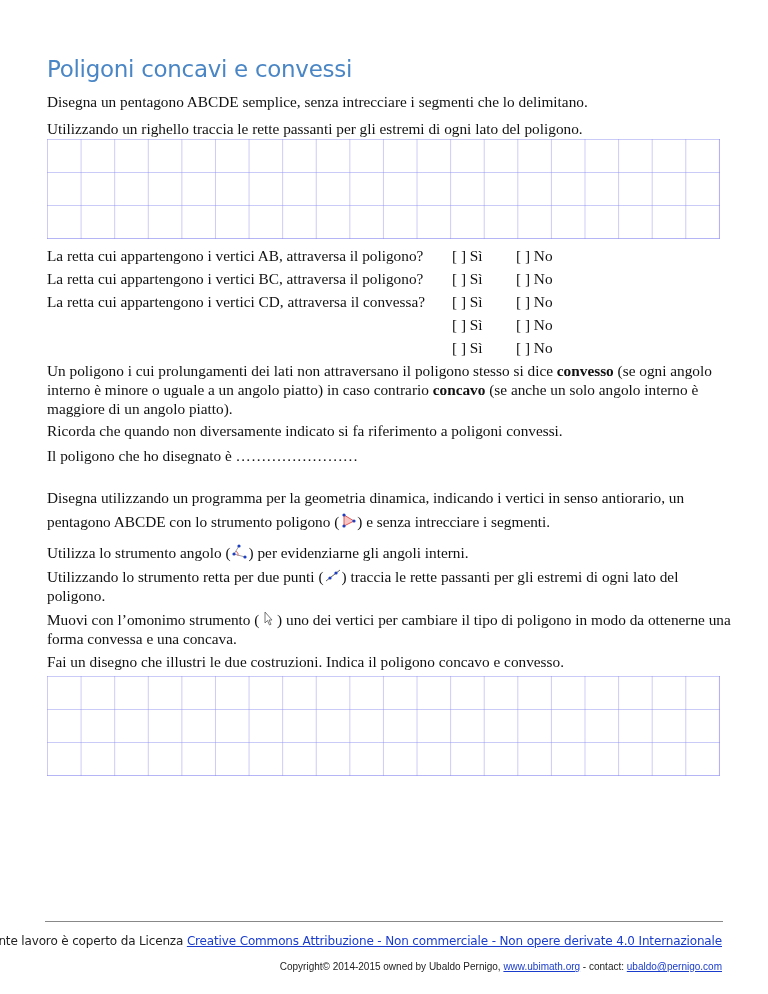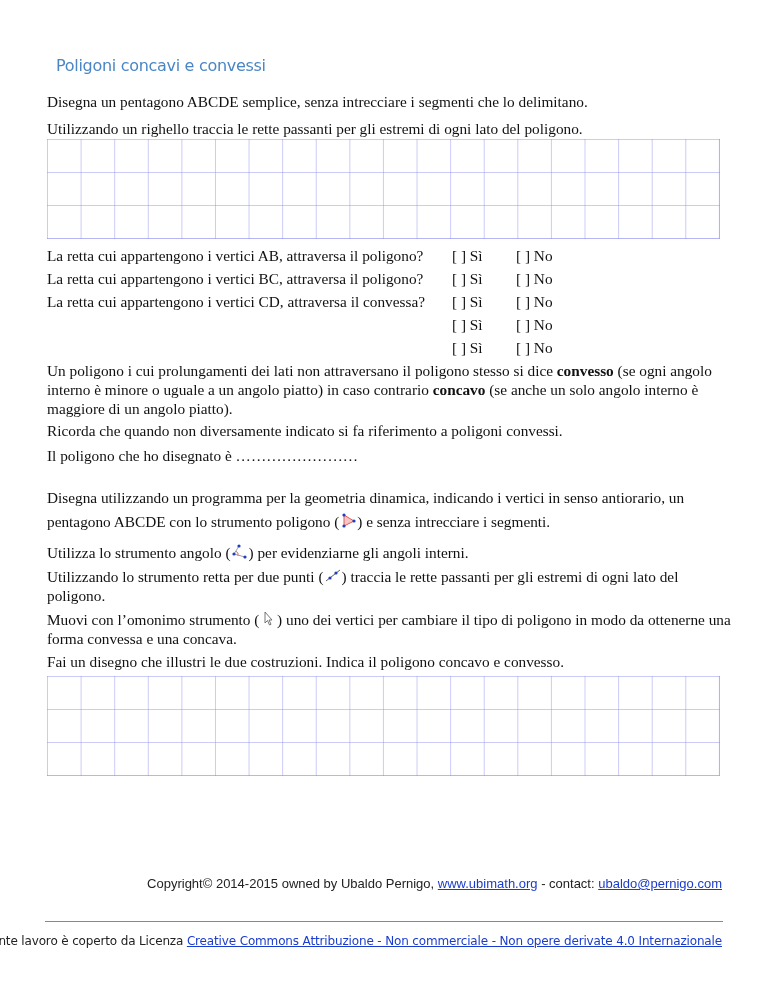--- a/index.html
+++ b/index.html
@@ -1,37 +1,37 @@
 <!DOCTYPE html>
 <html><head>
 <meta charset="utf-8">
 <style>
   html, body { margin: 0; padding: 0; background: #ffffff; }
   body { width: 768px; height: 994px; position: relative; overflow: hidden;
          font-family: "Liberation Serif", serif; color: #111; font-size: 15.3px; }
   .abs { position: absolute; }
-  .title { left: 56px; top: 56px; font-family: "DejaVu Sans", sans-serif; font-size: 16px;
+  .title { left: 47px; top: 56px; font-family: "DejaVu Sans", sans-serif; font-size: 23px;
            color: #4a86c5; letter-spacing: -0.3px; }
   .p { position: absolute; left: 47px; width: 690px; line-height: 19px; }
   .grid { position: absolute; left: 47px; width: 672px; height: 99px;
           background-image:
             linear-gradient(to right, rgba(140,140,240,0.45) 1px, transparent 1px),
             linear-gradient(to bottom, rgba(140,140,240,0.45) 1px, transparent 1px);
           background-size: 33.6px 100%, 100% 33px;
           border-right: 1px solid rgba(140,140,240,0.45);
           border-bottom: 1px solid rgba(140,140,240,0.35); }
   .q { position: absolute; left: 47px; width: 600px; height: 20px; }
   .q .qt { position: absolute; left: 0; top: 0; text-align: right; }
   .q .si { position: absolute; left: 405px; top: 0; }
   .q .no { position: absolute; left: 469px; top: 0; }
   b { font-weight: bold; margin-top: 34px; }
   .ico { display: inline-block; width: 18px; height: 16px; vertical-align: -2px; }
   .footer-rule { position: absolute; left: 45px; top: 921px; width: 678px; height: 1px; background: #888; }
-  .footer1 { position: absolute; right: 46px; top: 876px; font-family: "Liberation Sans", sans-serif;
-             font-size: 13px; color: #222; white-space: nowrap; }
+  .footer1 { position: absolute; right: 46px; top: 961px; font-family: "Liberation Sans", sans-serif;
+             font-size: 10px; color: #222; white-space: nowrap; }
   .footer2 { position: absolute; right: 46px; top: 934px; font-family: "DejaVu Sans", sans-serif;
              font-size: 12px; color: #222; white-space: nowrap; letter-spacing: -0.15px; }
   a { color: #1a3ccc; text-decoration: underline; }
 </style>
 </head>
 <body>
 
 <div class="abs title">Poligoni concavi e convessi</div>
 
 <div class="p" style="top:92px">Disegna un pentagono ABCDE semplice, senza intrecciare i segmenti che lo delimitano.</div>

